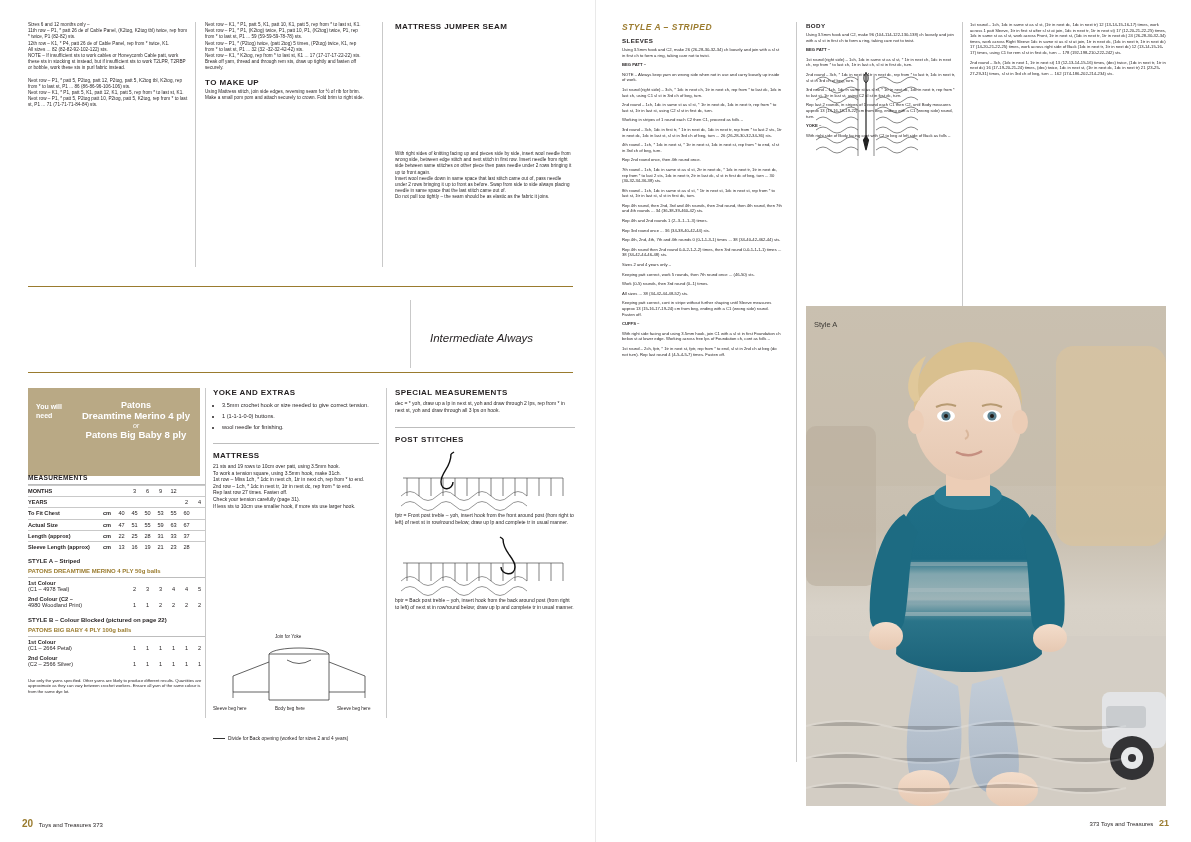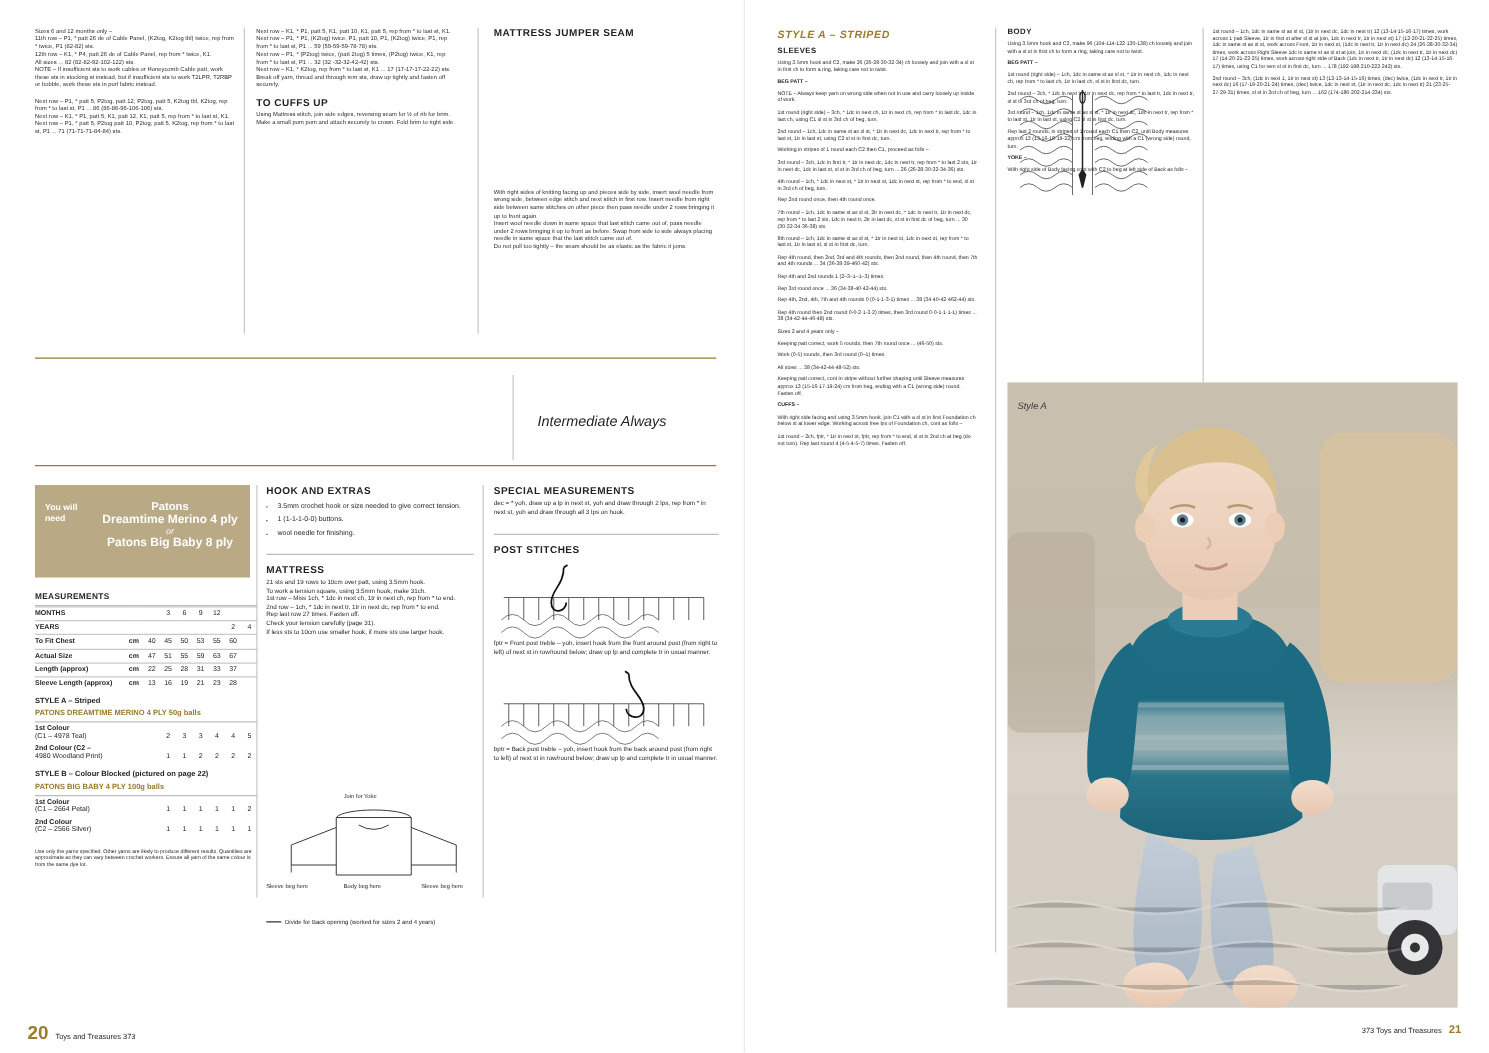--- a/index.html
+++ b/index.html
@@ -37,21 +37,21 @@
   .vr2{left:382px;top:22px;height:245px;}
 
   
   .title-sep{position:absolute;left:28px;top:286px;width:545px;height:1px;background:#9a7b2e;}
   .big-title{position:absolute;left:28px;top:318px;font-size:26px;font-weight:bold;color:#9a7b2e;letter-spacing:-0.2px;}
   .lvl{position:absolute;left:430px;top:332px;font-style:italic;font-size:11.5px;color:#231f20;}
   .title-sep2{position:absolute;left:28px;top:372px;width:545px;height:1px;background:#9a7b2e;}
   .vr-title{position:absolute;left:410px;top:300px;width:1px;height:68px;background:#c9c9c9;}
 
   
-  .badge{position:absolute;left:28px;top:388px;width:172px;height:74px;background:#b9a985;}
+  .badge{position:absolute;left:28px;top:388px;width:172px;height:88px;background:#b9a985;}
   .badge .youwill{position:absolute;left:8px;top:14px;width:40px;color:#fff;font-size:7px;font-weight:bold;line-height:9px;}
   .badge .brand{position:absolute;left:52px;top:12px;width:112px;text-align:center;color:#fff;}
   .badge .brand .b1{font-size:9px;font-weight:bold;}
   .badge .brand .b2{font-size:9.6px;font-weight:bold;line-height:12px;}
   .badge .brand .bor{font-size:7px;font-style:italic;}
   .badge .brand .b3{font-size:9.6px;font-weight:bold;line-height:12px;}
 
   
   #meas{position:absolute;left:28px;top:474px;width:178px;}
   #meas .mhead{font-size:6.6px;font-weight:bold;letter-spacing:0.3px;margin-bottom:3px;}
@@ -72,34 +72,34 @@
   ul.bul{margin:4px 0 0 0;padding-left:9px;}
   ul.bul li{font-size:5.6px;line-height:8px;margin-bottom:3px;}
 
   
   .schem{position:absolute;left:213px;top:640px;width:172px;height:78px;}
   .schem-cap{position:absolute;font-size:4.6px;}
   .divider-note{position:absolute;left:213px;top:736px;font-size:4.8px;}
 
   
   .foot-l{position:absolute;left:22px;top:818px;font-size:6px;}
-  .foot-l .pg{font-size:15px;font-weight:bold;color:#9a7b2e;}
+  .foot-l .pg{font-size:10px;font-weight:bold;color:#9a7b2e;}
   .foot-r{position:absolute;right:22px;top:818px;font-size:6px;text-align:right;}
   .foot-r .pg{font-size:9px;font-weight:bold;color:#9a7b2e;}
 
   
   #r1{position:absolute;left:622px;top:22px;width:160px;}
   #r2{position:absolute;left:806px;top:22px;width:150px;}
   #r3{position:absolute;left:970px;top:22px;width:196px;}
   .vrr1{position:absolute;left:796px;top:22px;width:1px;height:740px;background:#c9c9c9;}
   .vrr2{position:absolute;left:962px;top:22px;width:1px;height:740px;background:#c9c9c9;}
 
   
   .photo{position:absolute;left:806px;top:306px;width:360px;height:500px;overflow:hidden;background:#cfc4b6;}
-  .photo-label{position:absolute;left:814px;top:320px;font-size:7.5px;font-style:italic;color:#3d3a36;z-index:5;}
+  .photo-label{position:absolute;left:814px;top:320px;font-size:7.5px;color:#3d3a36;z-index:5;}
 
   
   .msd{position:absolute;left:403px;top:44px;width:150px;height:98px;}
 
   
   .psd{position:absolute;}
 
   .para{margin-bottom:6px;}
   .nowrapblock{white-space:pre-line;}
 </style>
@@ -123,21 +123,21 @@
 Next row – K1, * P1, patt 5, K1, patt 12, K1, patt 5, rep from * to last st, K1.
 Next row – P1, * patt 5, P2tog patt 10, P2tog, patt 5, K2tog, rep from * to last st, P1 ...  71 (71-71-71-84-84) sts.</div>
   </div>
 
   <div class="lp-col tiny" id="c2">
     <div class="para nowrapblock">Next row – K1, * P1, patt 5, K1, patt 10, K1, patt 5, rep from * to last st, K1.
 Next row – P1, * P1, (K2tog) twice, P1, patt 10, P1, (K2tog) twice, P1, rep from * to last st, P1 ...  59 (59-59-59-78-78) sts.
 Next row – P1, * (P2tog) twice, (patt 2tog) 5 times, (P2tog) twice, K1, rep from * to last st, P1 ...  32 (32 -32-32-42-42) sts.
 Next row – K1, * K2tog, rep from * to last st, K1 ...  17 (17-17-17-22-22) sts.
 Break off yarn, thread and through rem sts, draw up tightly and fasten off securely.</div>
-    <div class="sec-head" style="margin:8px 0 3px">TO CUFFS UP</div>
+    <div class="sec-head" style="margin:8px 0 3px">TO MAKE UP</div>
     <div class="para nowrapblock">Using Mattress stitch, join side edges, reversing seam for ½ of rib for brim. Make a small pom pom and attach securely to crown. Fold brim to right side.</div>
   </div>
 
   <div class="lp-col" id="c3">
     <div class="sec-head">MATTRESS JUMPER SEAM</div>
 
     <div class="msd">
       <svg width="150" height="98" viewBox="0 0 150 98">
         <g fill="none" stroke="#555" stroke-width="0.7">
           <g>
@@ -319,21 +319,21 @@
           </tr>
         </tbody>
       </table>
     <div class="micro" style="margin-top:9px">Use only the yarns specified. Other yarns are likely to produce different results. Quantities are approximate as they can vary between crochet workers. Ensure all yarn of the same colour is from the same dye lot.</div>
   </div>
 
   <div class="vr3"></div>
   <div class="vr4"></div>
 
   <div id="c4">
-    <div class="sec-head">HOOK AND EXTRAS</div>
+    <div class="sec-head">YOKE AND EXTRAS</div>
     <ul class="bul">
       <li>3.5mm crochet hook or size needed to give correct tension.</li>
       <li>1 (1-1-1-0-0) buttons.</li>
       <li>wool needle for finishing.</li>
     </ul>
     <div class="hr-thin" style="margin:12px 0 7px"></div>
     <div class="sec-head">MATTRESS</div>
     <div class="tiny5 nowrapblock" style="margin-top:3px">21 sts and 19 rows to 10cm over patt, using 3.5mm hook.
 To work a tension square, using 3.5mm hook, make 31ch.
 1st row – Miss 1ch, * 1dc in next ch, 1tr in next ch, rep from * to end.

